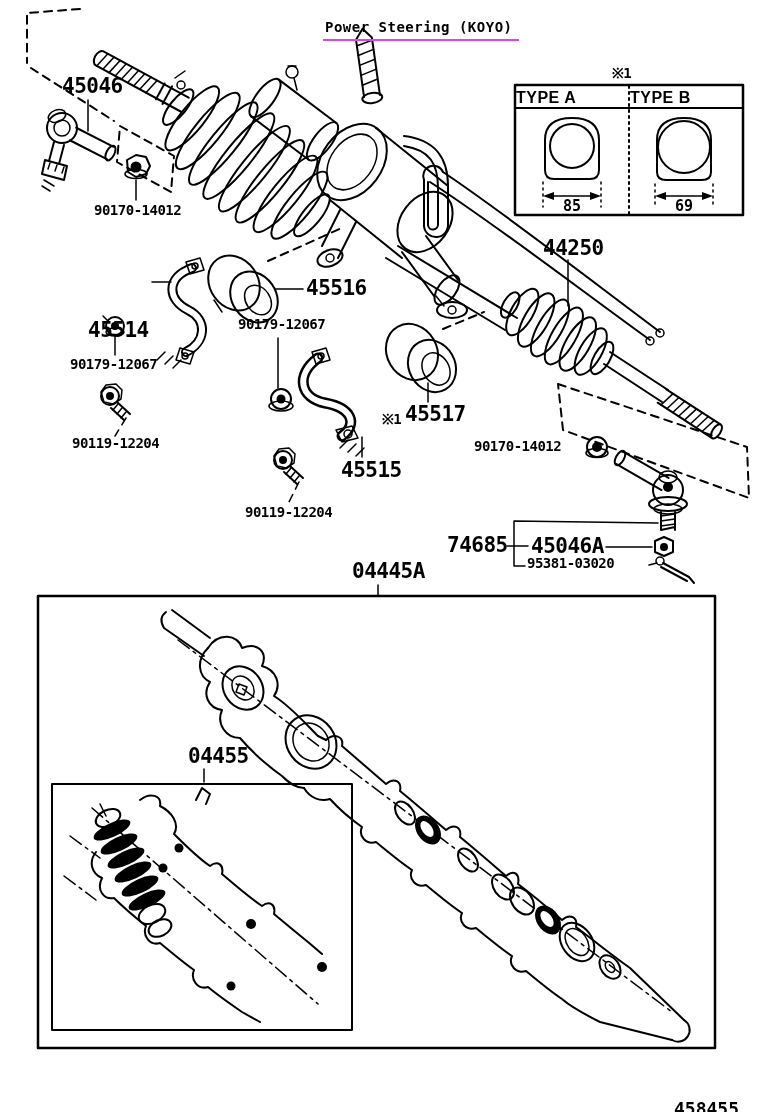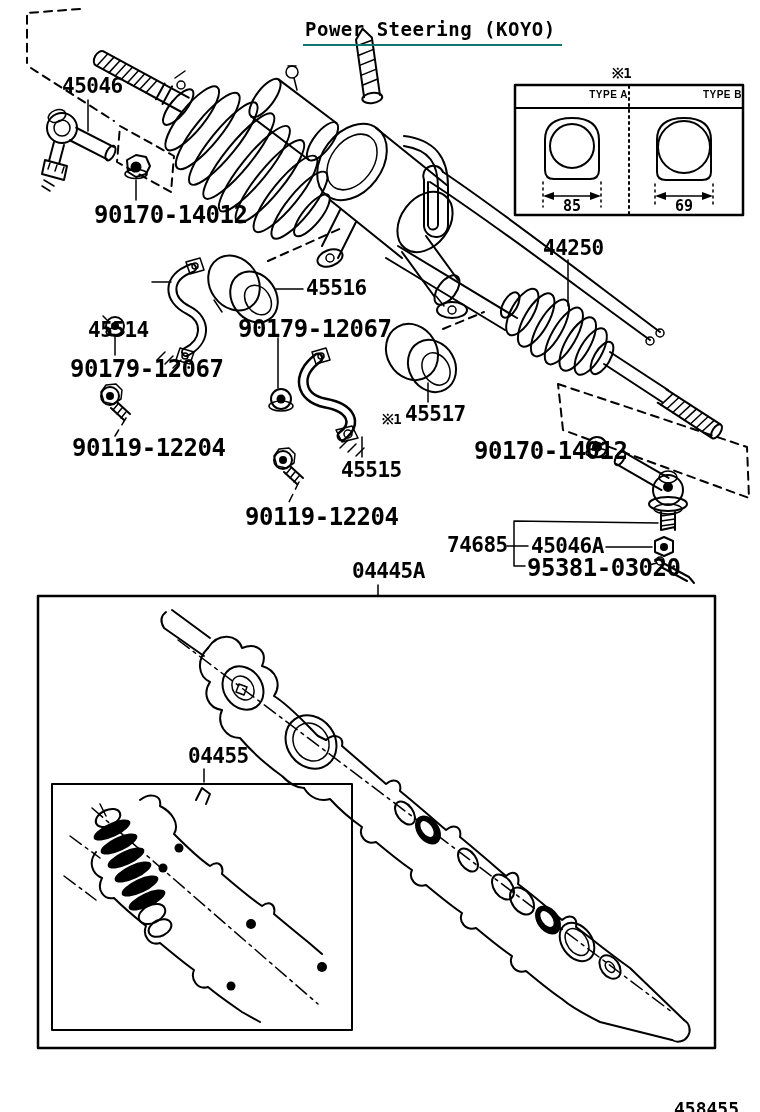--- a/index.html
+++ b/index.html
@@ -10,26 +10,26 @@
   .s25{stroke-width:2.5;}
   .s15{stroke-width:1.5;}
   .dash{stroke-dasharray:8 6;}
   .dot{stroke-dasharray:2 4;}
   .dd{stroke-dasharray:14 5 3 5;}
   .fb{fill:#000;stroke:none;}
   .fw{fill:#fff;stroke:none;}
   .lbl{position:absolute;font-family:"DejaVu Sans Mono",monospace;font-weight:bold;
        color:#000;white-space:nowrap;letter-spacing:-0.5px;line-height:1.05;}
   .lg{font-size:21px;}
-  .md{font-size:24px;}
+  .md{font-size:14px;}
   .nt{font-size:14px;}
   .code{font-size:18px;letter-spacing:0;margin-top:24px;}
-  .title{font-size:19px;letter-spacing:0.5px;border-bottom:2px solid #0f766e;padding:0 6px 4px 2px;}
-  .th-cell{position:absolute;width:112px;text-align:right;font-family:"Liberation Sans",sans-serif;
-           font-weight:bold;font-size:10px;letter-spacing:0.5px;}
+  .title{font-size:14px;letter-spacing:0.5px;border-bottom:2px solid #d946ef;padding:0 6px 4px 2px;margin-left:20px;}
+  .th-cell{position:absolute;width:112px;text-align:left;font-family:"Liberation Sans",sans-serif;
+           font-weight:bold;font-size:16px;letter-spacing:0.5px;}
   .dim{position:absolute;width:56px;text-align:center;font-family:"DejaVu Sans Mono",monospace;
        font-weight:bold;font-size:15px;}
 </style>
 </head>
 <body>
 
 <div class="page">
 
 <svg width="760" height="1112" viewBox="0 0 760 1112">
 

